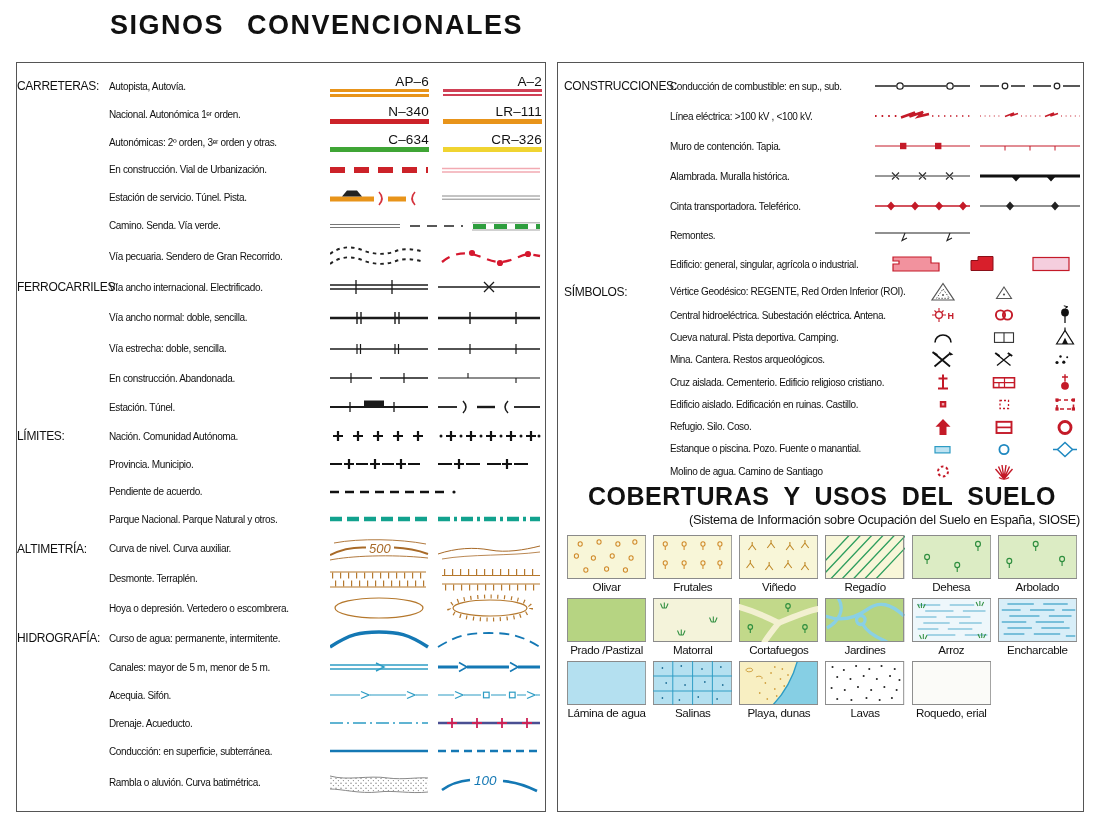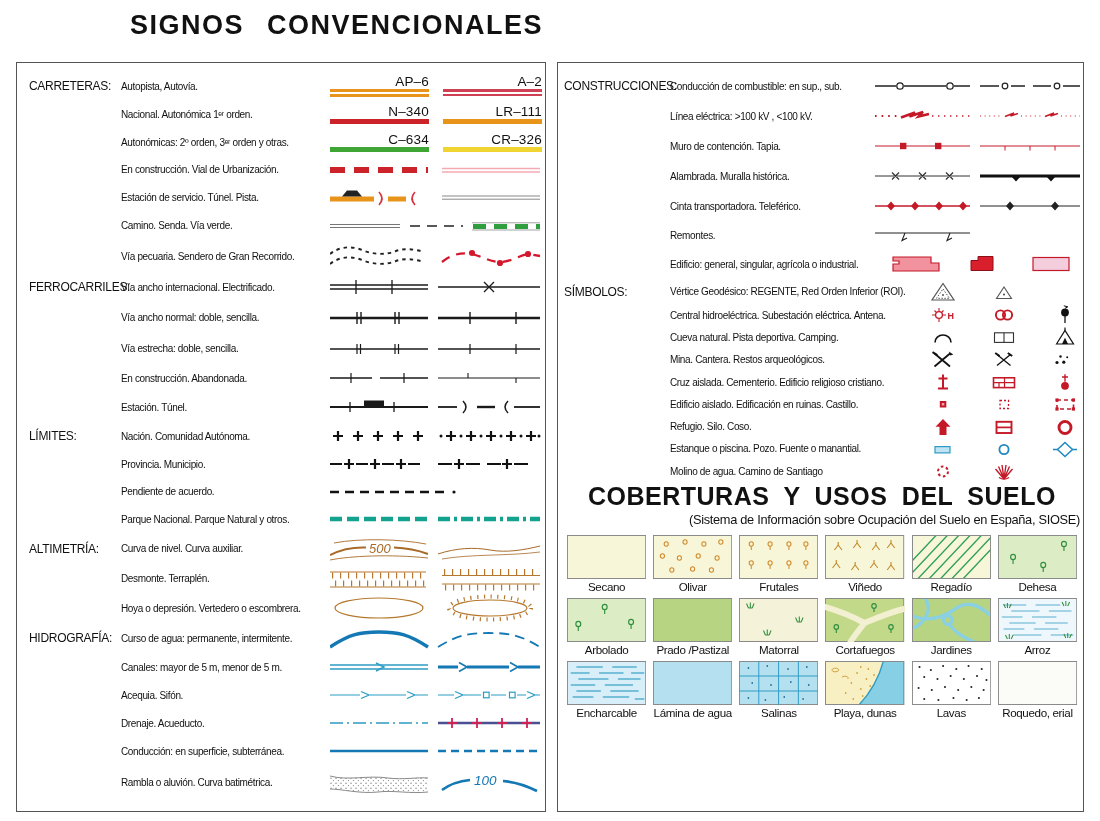--- a/index.html
+++ b/index.html
@@ -1,20 +1,20 @@
 <!DOCTYPE html>
 <html><head>
 <meta charset="utf-8">
 <style>
 *{margin:0;padding:0;box-sizing:border-box}
 html,body{width:1100px;height:821px;background:#fff}
 body{font-family:"Liberation Sans",sans-serif;color:#111;position:relative;overflow:hidden}
-.main-title{position:absolute;left:130px;top:10px;font-size:27px;font-weight:700;letter-spacing:1.5px;word-spacing:14px}
+.main-title{position:absolute;left:110px;top:10px;font-size:27px;font-weight:700;letter-spacing:1.5px;word-spacing:14px}
 .panel{position:absolute;top:62px;border:1.6px solid #555;background:#fff}
-.panel-left{left:16px;width:530px;height:750px;padding:8px 3px 0 12px}
+.panel-left{left:16px;width:530px;height:750px;padding:8px 3px 0 0}
 .panel-right{left:557px;width:527px;height:750px;padding:8px 3px 0 6px}
 .lrow,.rrow{display:flex;align-items:center}
 .cat{width:92px;flex:none;font-size:12px;letter-spacing:-.3px;white-space:nowrap}
 .rrow .cat{width:106px}
 .desc{flex:1;font-size:10px;letter-spacing:-.35px;white-space:nowrap}
 .sym{width:212px;flex:none}
 .rrow .sym{width:205px}
 .rrow .sym3{width:150px;flex:none;display:flex;justify-content:space-between;align-items:center;padding-right:2px}
 .sym svg,.sym3 svg{display:block}
 .road-sym{display:flex;justify-content:space-between}
@@ -670,26 +670,20 @@
       </svg>
       <svg width="26" height="22"></svg>
     </div>
   </div>
 
   <div class="cob-title">COBERTURAS Y USOS DEL SUELO</div>
   <div class="cob-sub">(Sistema de Información sobre Ocupación del Suelo en España, SIOSE)</div>
 
   <div class="cob-grid">
 
-    <div class="cob-cell">
-      <svg viewBox="0 0 84 44" preserveAspectRatio="none">
-        <rect x="0.5" y="0.5" width="83" height="43" fill="#f8f6d8" stroke="#8a8a8a"></rect>
-      </svg>
-      <div class="cob-label">Secano</div>
-    </div>
 
     <div class="cob-cell">
       <svg viewBox="0 0 84 44" preserveAspectRatio="none">
         <rect x="0.5" y="0.5" width="83" height="43" fill="#f8f6d8" stroke="#8a8a8a"></rect>
         <g fill="none" stroke="#d08a2a" stroke-width="1.1">
           <circle cx="14" cy="9" r="2.2"></circle>
             <circle cx="34" cy="7" r="2.2"></circle>
             <circle cx="54" cy="9" r="2.2"></circle>
             <circle cx="72" cy="7" r="2.2"></circle>
           <circle cx="10" cy="21" r="2.2"></circle>

